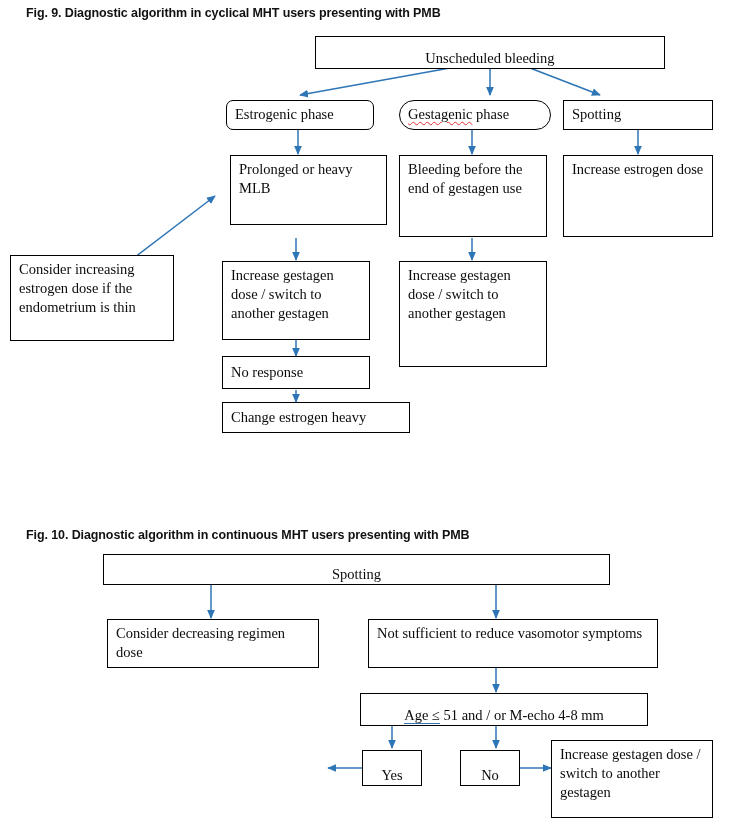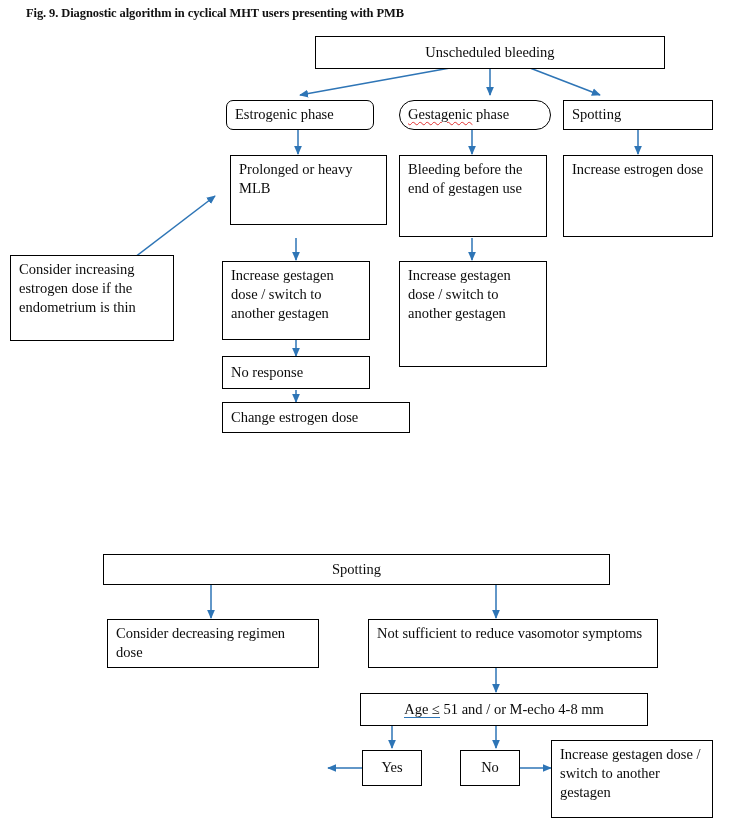--- a/index.html
+++ b/index.html
@@ -10,41 +10,41 @@
   body {
     width: 730px; height: 832px;
     position: relative;
     font-family: "Liberation Serif", "DejaVu Serif", serif;
     overflow: hidden;
   }
   .canvas { position: absolute; inset: 0; }
 
   .fig-title {
     position: absolute;
-    font-family: Liberation Serif, serif;
+    font-family: Liberation Sans, sans-serif;
     font-weight: bold;
     font-size: 12.5px;
     color: #111111;
     letter-spacing: -0.1px;
     white-space: nowrap;
   }
 
   .node {
     position: absolute;
     border: 1.2px solid #000000;
     background: #ffffff;
     font-size: 14.5px;
     line-height: 1.32;
     color: #0b0b0b;
     padding: 4px 7px 3px 8px;
     z-index: 3;
   }
   .node.center {
     display: flex;
-    align-items: center;
+    align-items: flex-end;
     justify-content: center;
     padding: 0;
     text-align: center;
   }
   .node.vcenter {
     display: flex;
     align-items: center;
     padding-top: 0; padding-bottom: 0;
   }
   .node .txt { display: block; }
@@ -150,23 +150,24 @@
 
   <div class="node" style="left:399px; top:261px; width:148px; height:106px;">
     <span class="txt">Increase gestagen dose / switch to another gestagen</span>
   </div>
 
   <div class="node vcenter" style="left:222px; top:356px; width:148px; height:33px;">
     <span class="txt">No response</span>
   </div>
 
   <div class="node vcenter" style="left:222px; top:402px; width:188px; height:31px;">
-    <span class="txt">Change estrogen dose</span>
+    <span class="txt">Change estrogen heavy</span>
   </div>
 
+  <div class="fig-title" style="left:26px; top:528px;">Fig. 10. Diagnostic algorithm in continuous MHT users presenting with PMB</div>
 
   <div class="node center" style="left:103px; top:554px; width:507px; height:31px;">
     <span class="txt">Spotting</span>
   </div>
 
   <div class="node" style="left:107px; top:619px; width:212px; height:49px;">
     <span class="txt">Consider decreasing regimen dose</span>
   </div>
 
   <div class="node" style="left:368px; top:619px; width:290px; height:49px;">

